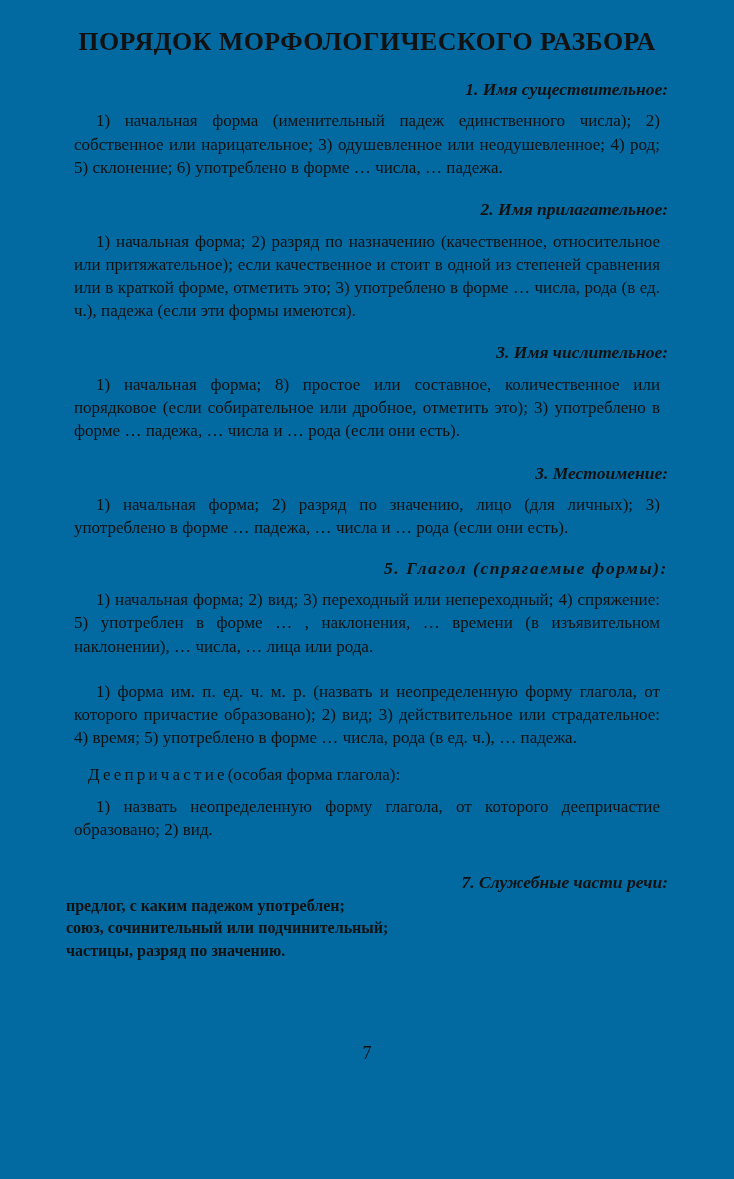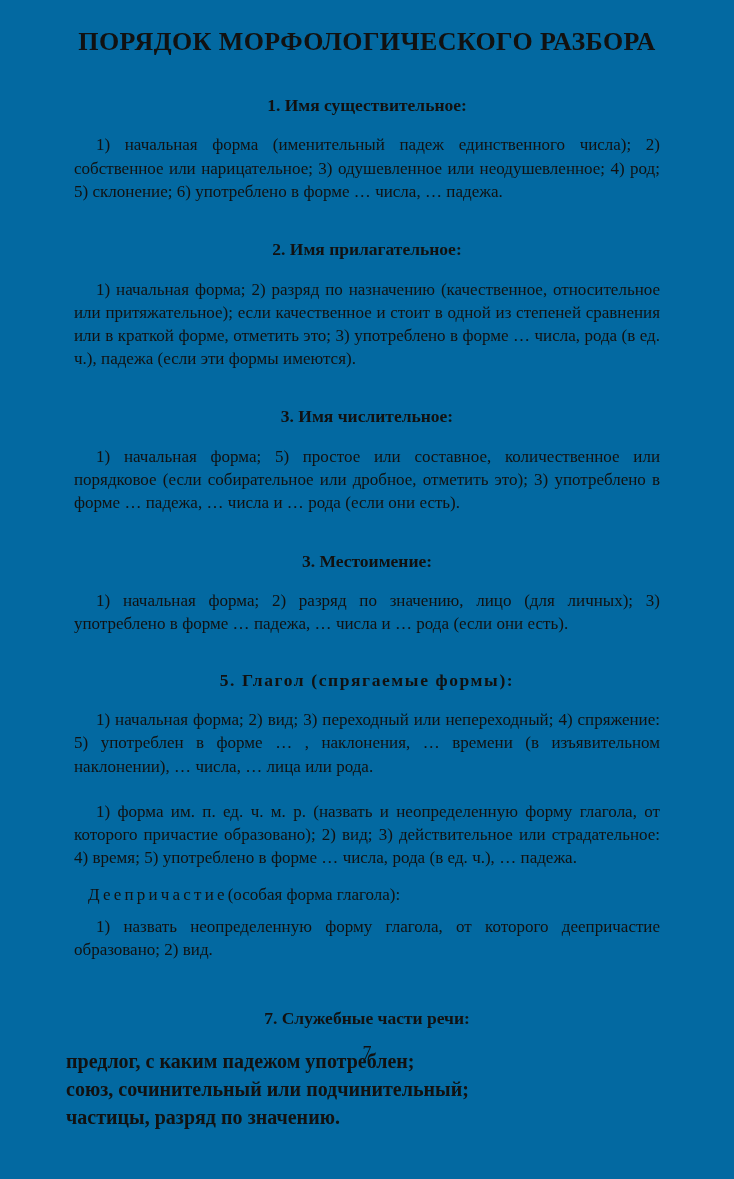--- a/index.html
+++ b/index.html
@@ -37,24 +37,25 @@
     padding-top: 27px;
     line-height: 1.18;
     font-family: "Liberation Serif", "DejaVu Serif", serif;
   }
   .section {
     margin: 0;
   }
   .sec-head {
     font-size: 17.5px;
     font-weight: bold;
-    text-align: center;
-    margin: 16px;
+    text-align: right;
+    margin: 0;
     line-height: 1.35;
     font-family: "Liberation Serif", "DejaVu Serif", serif;
+    font-style: italic;
   }
   .sec-head.spaced {
     letter-spacing: 1.6px;
   }
   .para {
     font-size: 17px;
     line-height: 1.365;
     text-align: justify;
     text-align-last: left;
     text-indent: 22px;
@@ -65,21 +66,21 @@
   .sub-head {
     font-size: 17px;
     line-height: 1.365;
     margin: 0;
     text-indent: 22px;
   }
   .sub-head .sp {
     letter-spacing: 3.2px;
   }
   .bold-lines {
-    font-size: 20px;
+    font-size: 16px;
     font-weight: bold;
     line-height: 1.42;
     margin: 0;
     text-indent: 0;
     text-align: left;
   }
   .gap-title   { height: 20px; }
   .gap-head    { height: 11px; }
   .gap-head-sm { height: 9px; }
   .gap-sub     { height: 6px; }
@@ -113,21 +114,21 @@
 
     <div class="section">
       <div class="sec-head">2. Имя прилагательное:</div>
       <p class="para">1) начальная форма; 2) разряд по назначению (качественное, относительное или притяжательное); если качественное и стоит в одной из степеней сравнения или в краткой форме, отметить это; 3) употреблено в форме … числа, рода (в ед. ч.), падежа (если эти формы имеются).</p>
     </div>
 
     <div class="gap-head"></div>
 
     <div class="section">
       <div class="sec-head">3. Имя числительное:</div>
-      <p class="para">1) начальная форма; 5) простое или составное, количественное или порядковое (если собирательное или дробное, отметить это); 3) употреблено в форме … падежа, … числа и … рода (если они есть).</p>
+      <p class="para">1) начальная форма; 8) простое или составное, количественное или порядковое (если собирательное или дробное, отметить это); 3) употреблено в форме … падежа, … числа и … рода (если они есть).</p>
     </div>
 
     <div class="gap-head"></div>
 
     <div class="section">
       <div class="sec-head">3. Местоимение:</div>
       <p class="para">1) начальная форма; 2) разряд по значению, лицо (для личных); 3) употреблено в форме … падежа, … числа и … рода (если они есть).</p>
     </div>
 
     <div class="gap-head-sm"></div>

